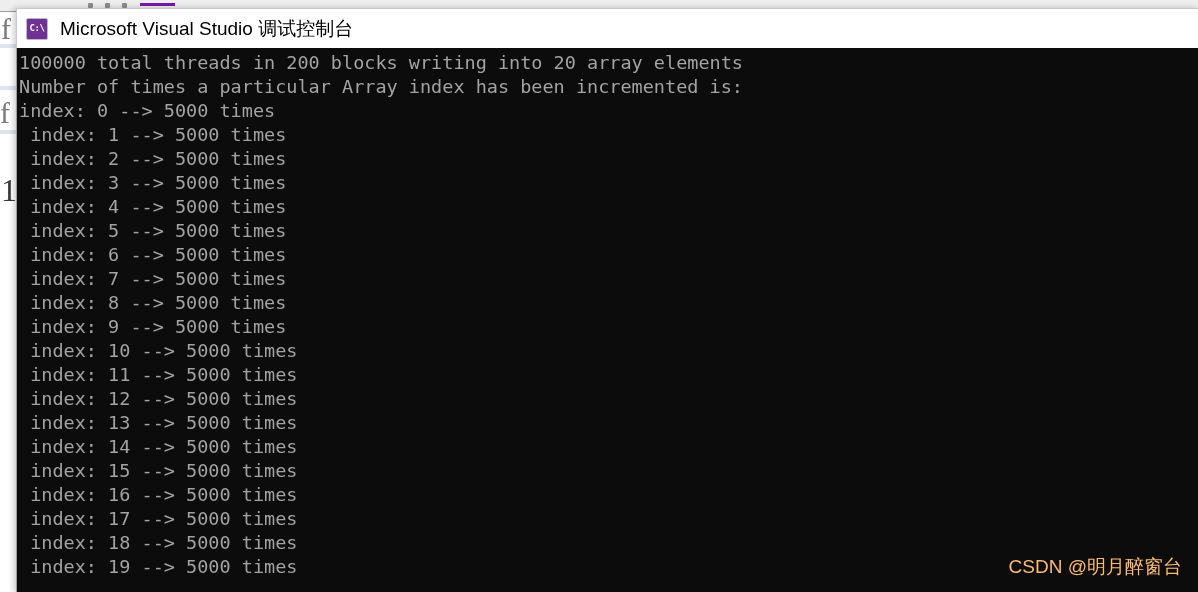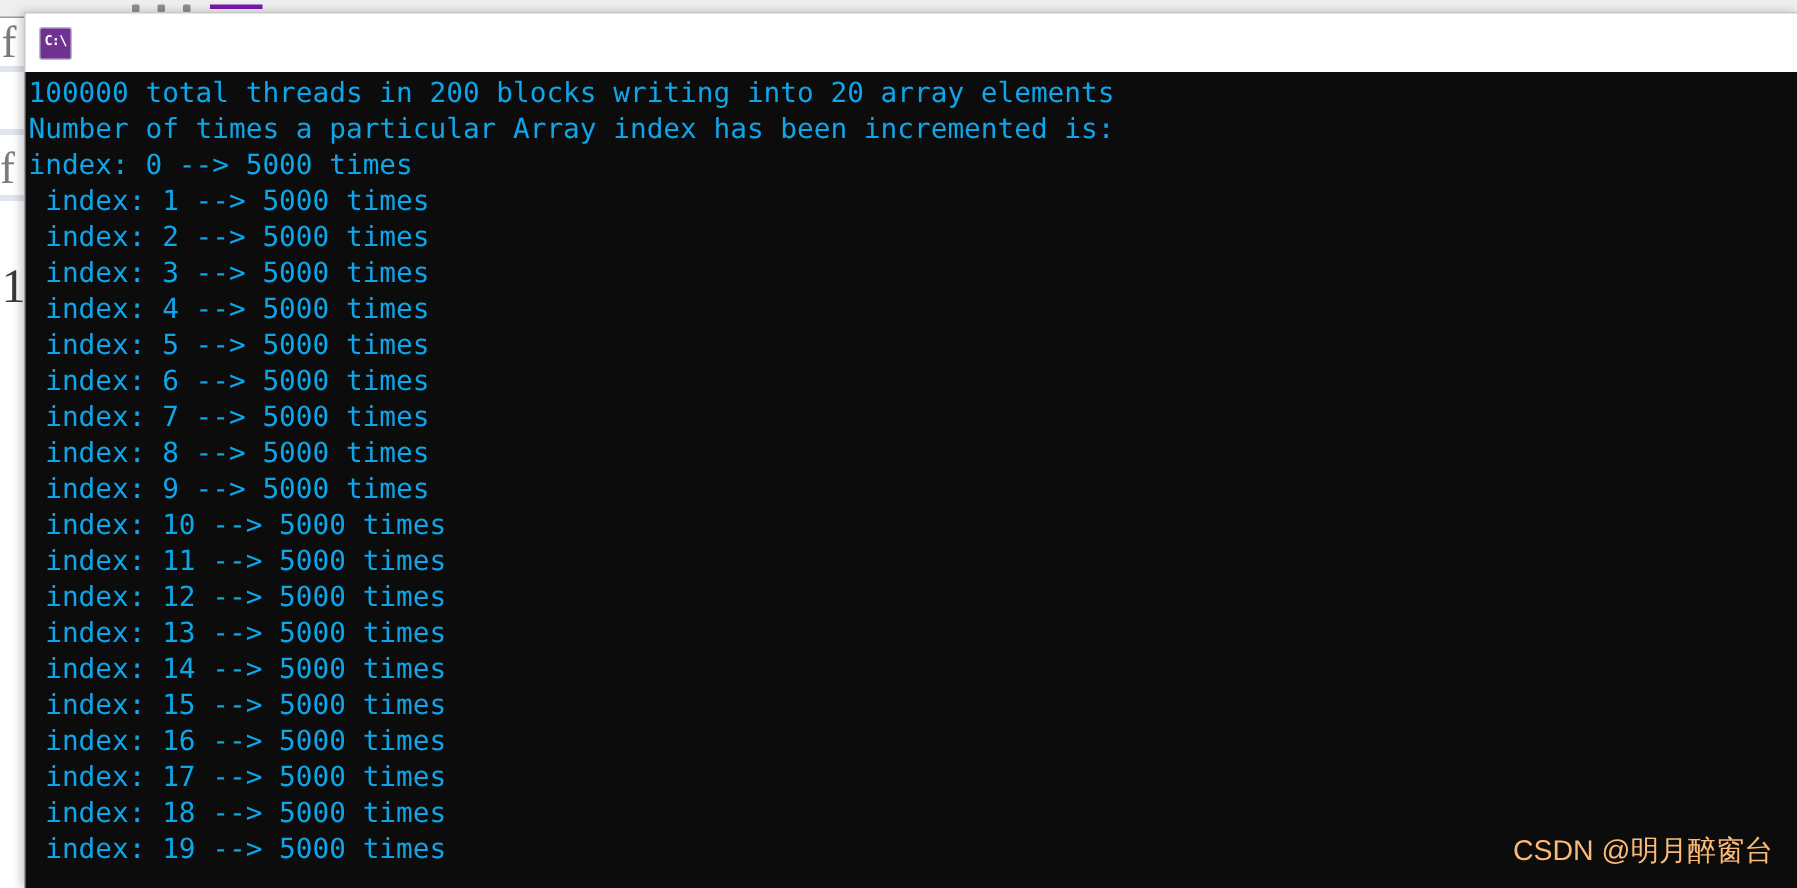--- a/index.html
+++ b/index.html
@@ -129,21 +129,21 @@
     border-left: 1px solid #9d9d9d;
     box-sizing: border-box;
     overflow: hidden;
   }
   #console-output {
     margin: 0;
     padding: 3px 0 0 0;
     font-family: "DejaVu Sans Mono", monospace;
     font-size: 18.5px;
     line-height: 24px;
-    color: #0ea5e9;
+    color: #a3a3a3;
     white-space: pre;
   }
   .console-line {
     display: block;
     padding-left: 2px;
     white-space: pre;
   }
 
   
   #csdn-watermark {
@@ -183,20 +183,21 @@
     
   </div>
 </div>
 
 <div id="console-window">
 
   <div id="console-titlebar">
     <div id="console-icon">
       <span id="console-icon-text">C:\</span>
     </div>
+    <span id="console-title-text">Microsoft Visual Studio 调试控制台</span>
   </div>
 
   <div id="console-body">
     <div id="console-output"><span class="console-line">100000 total threads in 200 blocks writing into 20 array elements</span><span class="console-line">Number of times a particular Array index has been incremented is:</span><span class="console-line">index: 0 --&gt; 5000 times</span><span class="console-line"> index: 1 --&gt; 5000 times</span><span class="console-line"> index: 2 --&gt; 5000 times</span><span class="console-line"> index: 3 --&gt; 5000 times</span><span class="console-line"> index: 4 --&gt; 5000 times</span><span class="console-line"> index: 5 --&gt; 5000 times</span><span class="console-line"> index: 6 --&gt; 5000 times</span><span class="console-line"> index: 7 --&gt; 5000 times</span><span class="console-line"> index: 8 --&gt; 5000 times</span><span class="console-line"> index: 9 --&gt; 5000 times</span><span class="console-line"> index: 10 --&gt; 5000 times</span><span class="console-line"> index: 11 --&gt; 5000 times</span><span class="console-line"> index: 12 --&gt; 5000 times</span><span class="console-line"> index: 13 --&gt; 5000 times</span><span class="console-line"> index: 14 --&gt; 5000 times</span><span class="console-line"> index: 15 --&gt; 5000 times</span><span class="console-line"> index: 16 --&gt; 5000 times</span><span class="console-line"> index: 17 --&gt; 5000 times</span><span class="console-line"> index: 18 --&gt; 5000 times</span><span class="console-line"> index: 19 --&gt; 5000 times</span></div>
     <div id="csdn-watermark">CSDN @明月醉窗台</div>
   </div>
 
 </div>
 
 </body></html>

